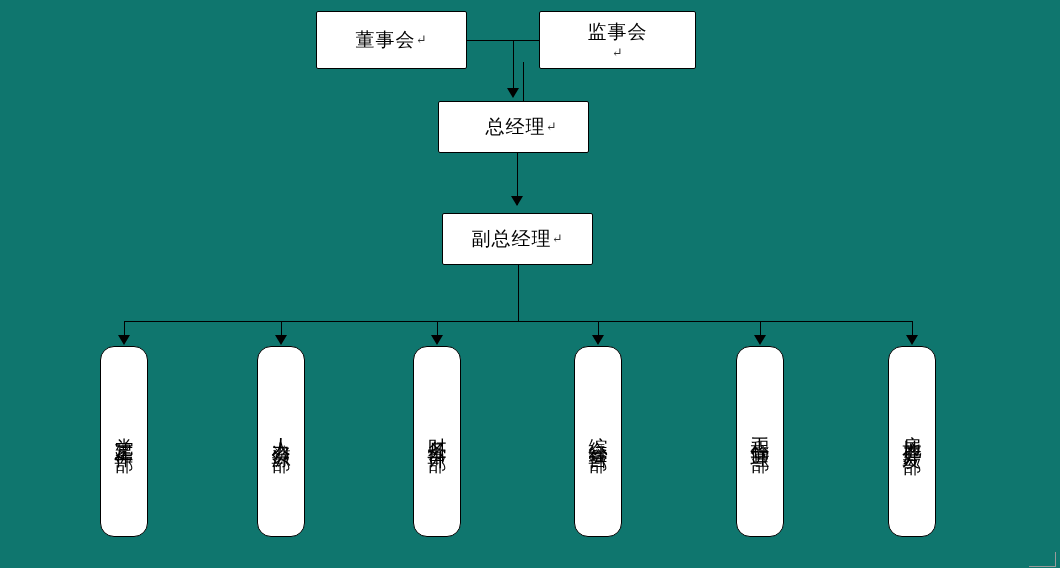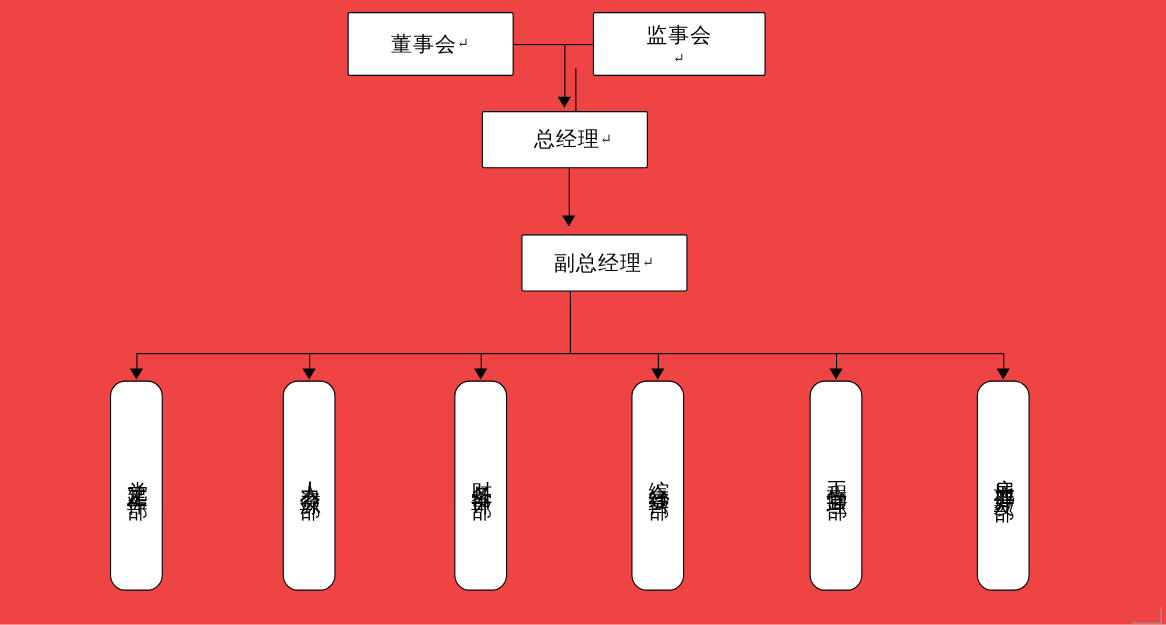--- a/index.html
+++ b/index.html
@@ -7,21 +7,21 @@
     padding: 0;
     background: #ffffff;
   }
   body {
     font-family: "Liberation Serif", "DejaVu Serif", serif;
   }
   #canvas {
     position: relative;
     width: 1060px;
     height: 568px;
-    background: #ef4444;
+    background: #0f766e;
     overflow: hidden;
   }
   .node {
     position: absolute;
     box-sizing: border-box;
     border: 1px solid #000000;
     background: #ffffff;
     display: flex;
     align-items: center;
     justify-content: center;
@@ -117,21 +117,21 @@
   <div class="node top" style="left:539px; top:11px; width:157px; height:58px;flex-direction:column;">
     <span class="label">监事会</span>
       <span class="pilcrow">↵</span>
   </div>
 
   <div class="node top" style="left:438px; top:101px; width:151px; height:52px;padding-left:16px;">
     <span class="label">总经理</span>
       <span class="pilcrow">↵</span>
   </div>
 
-  <div class="node top" style="left:442px; top:213px; width:151px; height:52px;margin-left:32px;">
+  <div class="node top" style="left:442px; top:213px; width:151px; height:52px;">
     <span class="label">副总经理</span>
       <span class="pilcrow">↵</span>
   </div>
 
   <div class="node dept" style="left:100px; top:346px; width:48px; height:191px;">
     <span class="label">党建工作部</span>
       <span class="pilcrow">↵</span>
   </div>
 
   <div class="node dept" style="left:257px; top:346px; width:48px; height:191px;">

